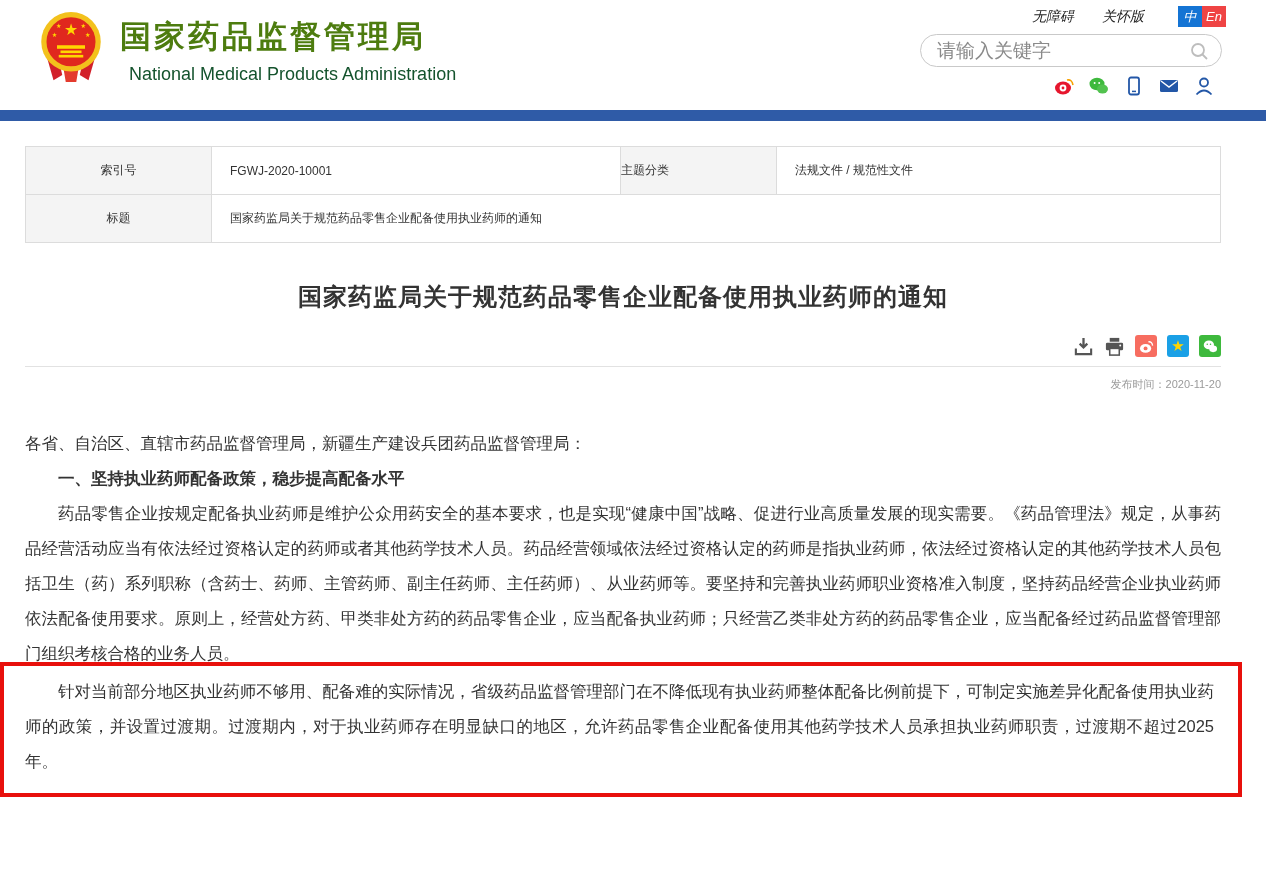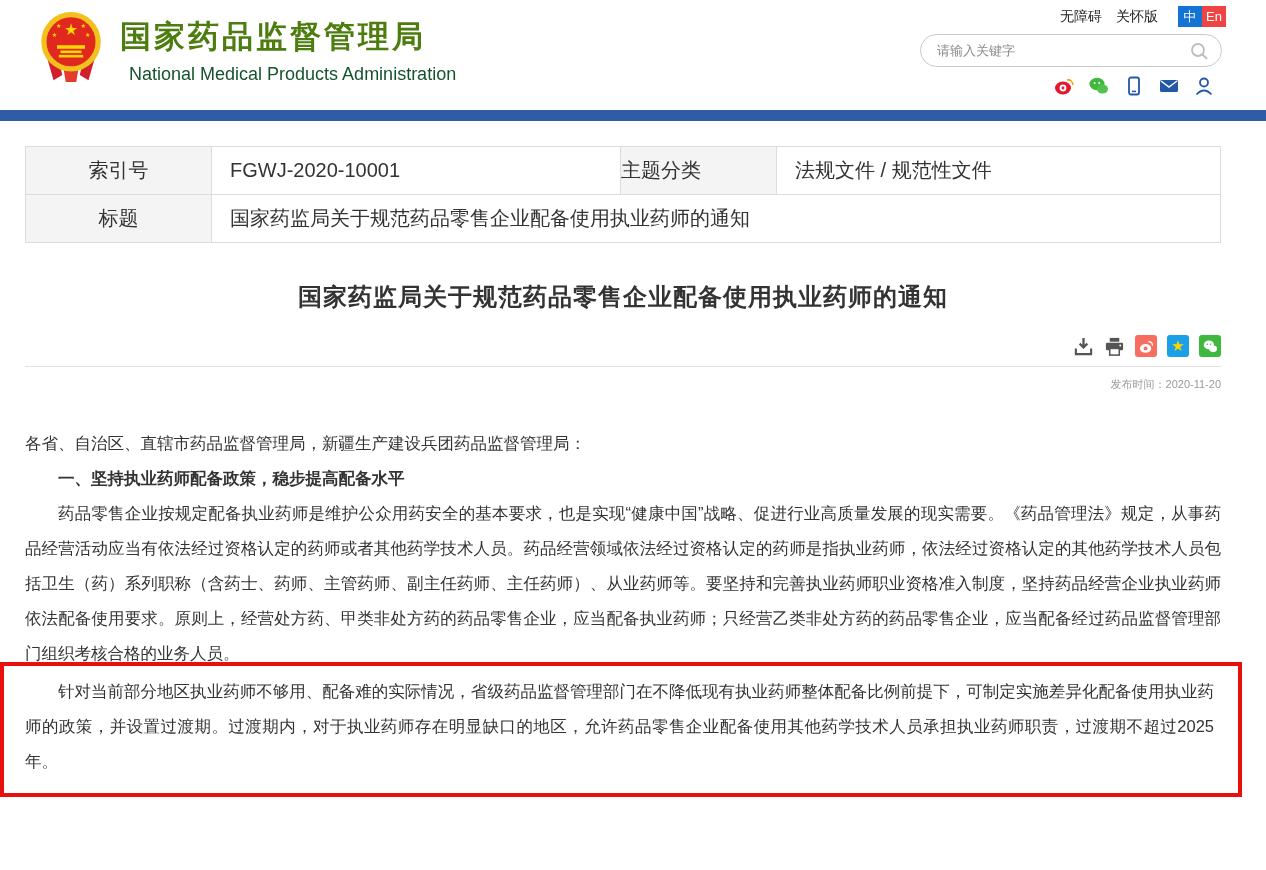--- a/index.html
+++ b/index.html
@@ -6,41 +6,41 @@
   html,body { width:1266px; height:870px; background:#fff; overflow:hidden;
     font-family:"Liberation Sans","DejaVu Sans",sans-serif; }
 
   
   .site-header { position:relative; height:110px; background:#fff; }
   .logo-wrap { position:absolute; left:36px; top:8px; width:70px; height:76px; }
   .brand { position:absolute; left:120px; top:16px; }
   .brand-title { font-size:31px; font-weight:bold; color:#4d7c0f; letter-spacing:3px; }
   .brand-sub { font-size:18px; color:#14532d; margin-top:6px;margin-left:9px; }
 
-  .topbar { position:absolute; top:6px; right:40px; display:flex; align-items:center; gap:14px; }
+  .topbar { position:absolute; top:6px; right:40px; display:flex; align-items:center; gap:28px;font-style:italic; }
   .topbar a.plain { font-size:14px; color:#222; text-decoration:none; }
   .lang-toggle { display:flex; margin-left:6px; }
   .lang-btn { width:24px; height:21px; font-size:13px; display:flex; align-items:center; justify-content:center; color:#fff; cursor:pointer; }
   .lang-zh { background:#1474d4; }
   .lang-en { background:#ef4444; }
 
   .search-box { position:absolute; top:34px; right:44px; width:302px; height:33px;
     border:1px solid #c9c9c9; border-radius:17px; display:flex; align-items:center; padding:0 12px 0 16px; }
-  .search-box input { flex:1; border:none; outline:none; font-size:13px; color:#333; background:transparent; }
+  .search-box input { flex:1; border:none; outline:none; font-size:19px; color:#333; background:transparent; }
   .search-box input::placeholder { color:#8a8a8a; }
 
   .header-icons { position:absolute; top:76px; right:52px; display:flex; align-items:center; gap:15px; }
   .header-icons .hicon { width:20px; height:20px; display:inline-flex; cursor:pointer; }
 
   .blue-bar { height:11px; background:#2f5ba7; width:100%; }
 
   
   .content { width:1196px; margin-left:25px; }
   .info-table { width:100%; border-collapse:collapse; margin-top:25px; table-layout:fixed; }
-  .info-table td { border:1px solid #dcdcdc; height:48px; font-size:20px; color:#333; }
+  .info-table td { border:1px solid #dcdcdc; height:48px; font-size:12px; color:#333; }
   .info-table td.lbl { background:#f4f4f4; text-align:center; width:186px; }
   .info-table td.lbl2 { background:#f4f4f4; text-align:left; width:156px; }
   .info-table td.val { padding-left:18px; background:#fff; }
   .info-table td.val1 { width:409px; }
 
   
   .article-title { text-align:center; font-size:24px; font-weight:bold; color:#333; margin-top:38px; letter-spacing:1px; }
   .doc-number { text-align:center; font-size:16px; color:#4a4a4a; margin-top:26px; }
 
   .toolbar { display:flex; justify-content:flex-end; align-items:center; gap:10px; margin-top:22px; padding-bottom:9px; }

